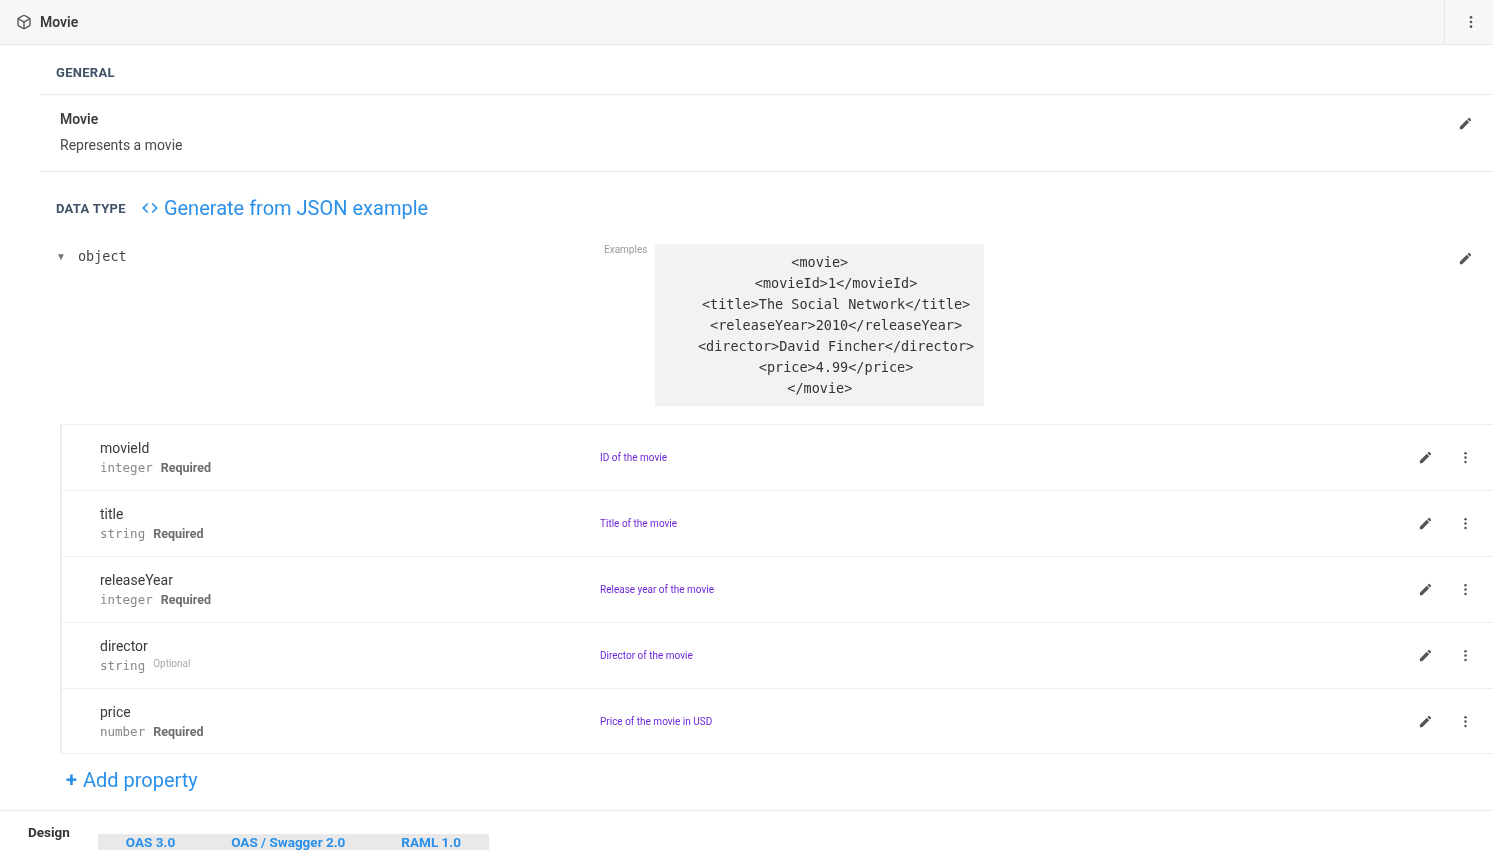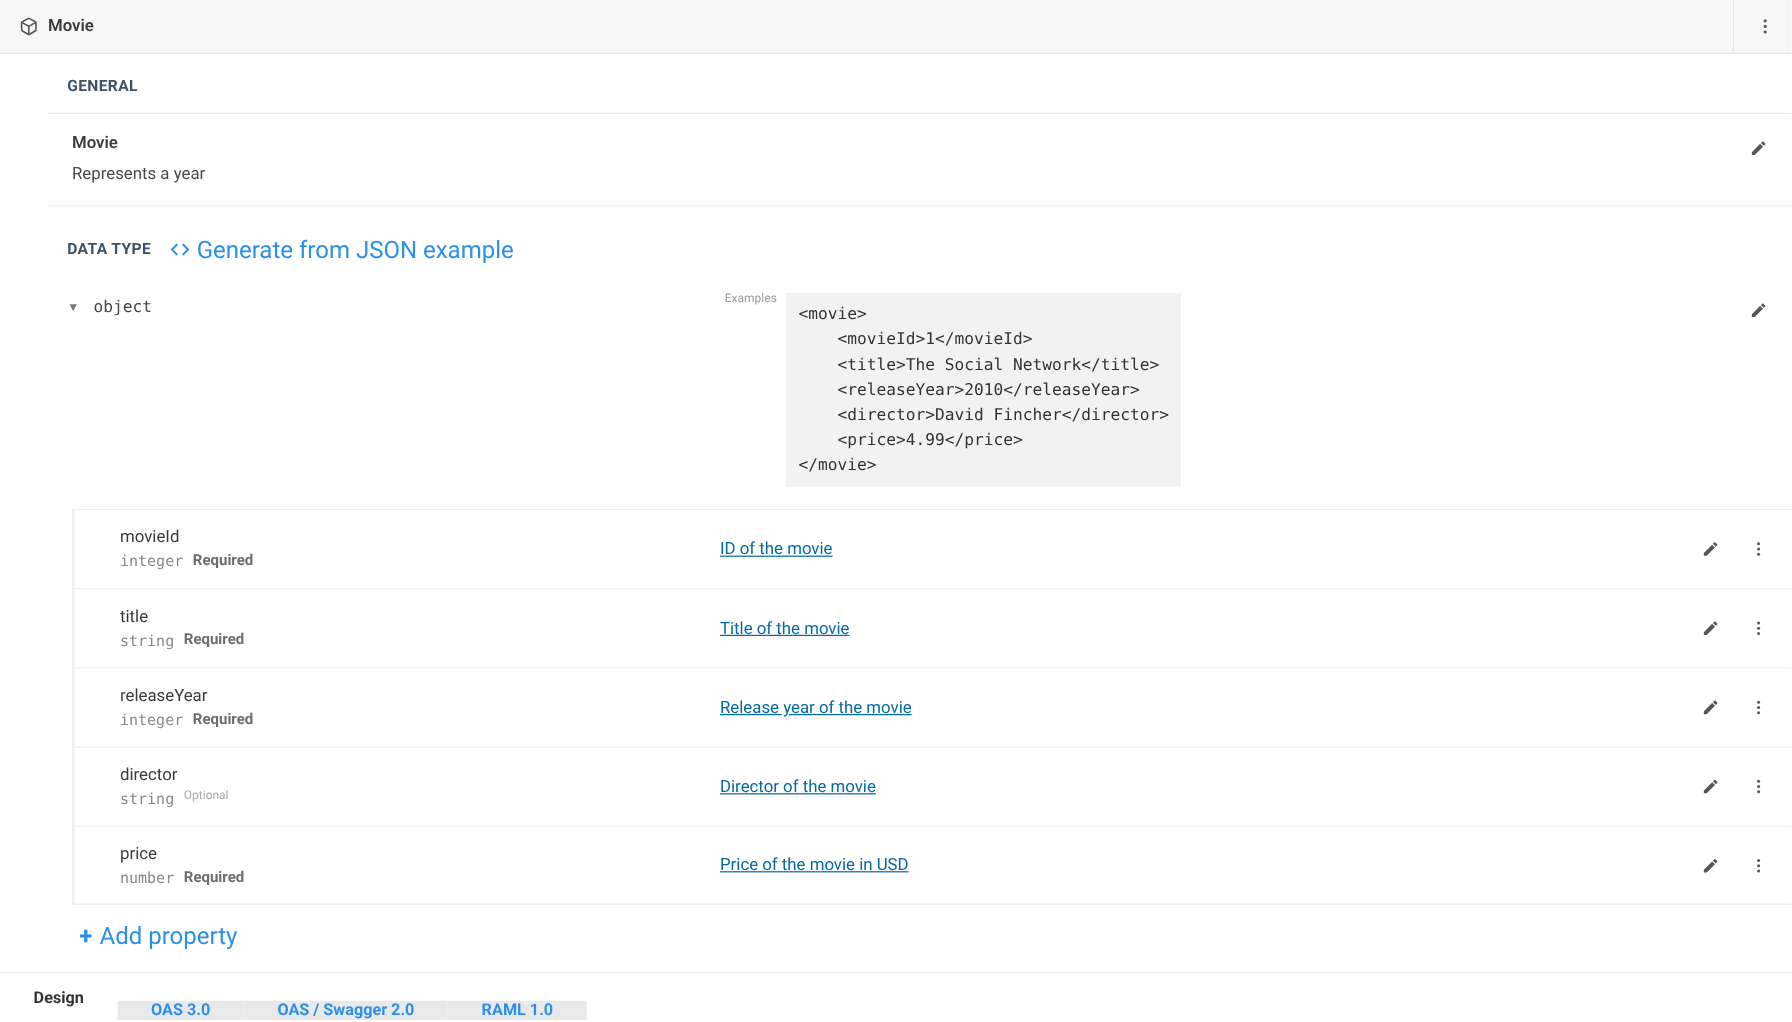--- a/index.html
+++ b/index.html
@@ -34,34 +34,34 @@
 .datatype-header { padding: 24px 16px 14px 16px; display: flex; align-items: center; gap: 16px; }
 .datatype-label { font-size: 13px; font-weight: 700; color: #3f5168; letter-spacing: 0.3px; }
 .link { color: #2b90ea; font-size: 20px; font-weight: 400; display: inline-flex; align-items: center; gap: 6px; cursor: pointer;}
 .link svg { color: #2b90ea; }
 
 .object-row { display: flex; padding: 10px 16px 0 16px; align-items: flex-start; gap: 20px; }
 .object-head { display: flex; align-items: center; gap: 12px; width: 528px; flex-shrink: 0; padding-top: 4px;}
 .caret { color: #777; font-size: 10px; cursor: pointer; }
 .mono { font-family: ui-monospace, SFMono-Regular, Menlo, Consolas, monospace; font-size: 13.5px; color: #444; }
 .examples-label { color: #9a9a9a; font-size: 10px; margin-right: 8px; }
-.example-box { background: #f2f2f2; padding: 8px 10px; font-family: ui-monospace, SFMono-Regular, Menlo, Consolas, monospace; font-size: 13.5px; color: #333; white-space: pre; line-height: 1.55; }
+.example-box { background: #f2f2f2; padding: 8px 10px; font-family: ui-monospace, SFMono-Regular, Menlo, Consolas, monospace; font-size: 13.5px; color: #333; white-space: pre; line-height: 1.55; text-align: center; }
 .object-row .edit-slot { margin-left: auto; padding-top: 2px;}
 
 
 .props { margin-left: 20px; border-left: 2px solid #eee; margin-top: 18px; }
 .prop-row { border-top: 1px solid #eee; display: flex; align-items: center; padding: 14px 16px 14px 38px; gap: 20px; min-height: 66px; }
 .prop-row:last-child { border-bottom: 1px solid #eee; }
 .prop-info { width: 480px; flex-shrink: 0; display: flex; flex-direction: column; gap: 4px; }
 .prop-name { color: #3a3a3a; font-size: 14px; }
 .prop-meta { display: flex; gap: 8px; font-size: 12.5px; }
 .prop-type { color: #888; font-family: ui-monospace, SFMono-Regular, Menlo, Consolas, monospace; }
 .req { color: #6d6d6d; font-weight: 700; font-size: 12.5px;}
 .opt { color: #a9a9a9; font-size: 10px;}
-.prop-desc { color: #0369a1; font-size: 14px; flex: 0 0 auto; text-decoration: underline; }
+.prop-desc { color: #6d28d9; font-size: 10px; flex: 0 0 auto; }
 .prop-actions { margin-left: auto; display: flex; gap: 16px; align-items: center; }
 
 .add-prop { padding: 14px 16px 14px 26px; }
 
 
 .footer { height: 42px; background: #fff; display: flex; border-top: 1px solid #eaeaea; align-items: center; }
 .tab { padding: 0 28px; display: flex; align-items: center; font-weight: 700; font-size: 13.5px; cursor: pointer;}
 .tab.active { background: #fff; color: #333; }
 .tab.inactive { background: #e9e9e9; color: #2b90ea; margin-top: 20px; }
 .tab-filler { flex: 1; background: #e9e9e9; }
@@ -96,21 +96,21 @@
   </div>
 
   <div class="main">
     <div class="scroll">
 
       <div class="section-label">GENERAL</div>
 
       <div class="card">
         <div class="card-left">
           <div class="card-title">Movie</div>
-          <div class="card-desc">Represents a year</div>
+          <div class="card-desc">Represents a movie</div>
         </div>
         <span class="icon-btn">
           <svg width="15" height="15" viewBox="0 0 24 24" fill="#555">
               <path d="M3 17.25V21h3.75L17.81 9.94l-3.75-3.75L3 17.25zM20.71 7.04a1 1 0 0 0 0-1.41l-2.34-2.34a1 1 0 0 0-1.41 0l-1.83 1.83 3.75 3.75 1.83-1.83z"></path>
             </svg>
         </span>
       </div>
 
       <div class="datatype-header">
         <span class="datatype-label">DATA TYPE</span>

